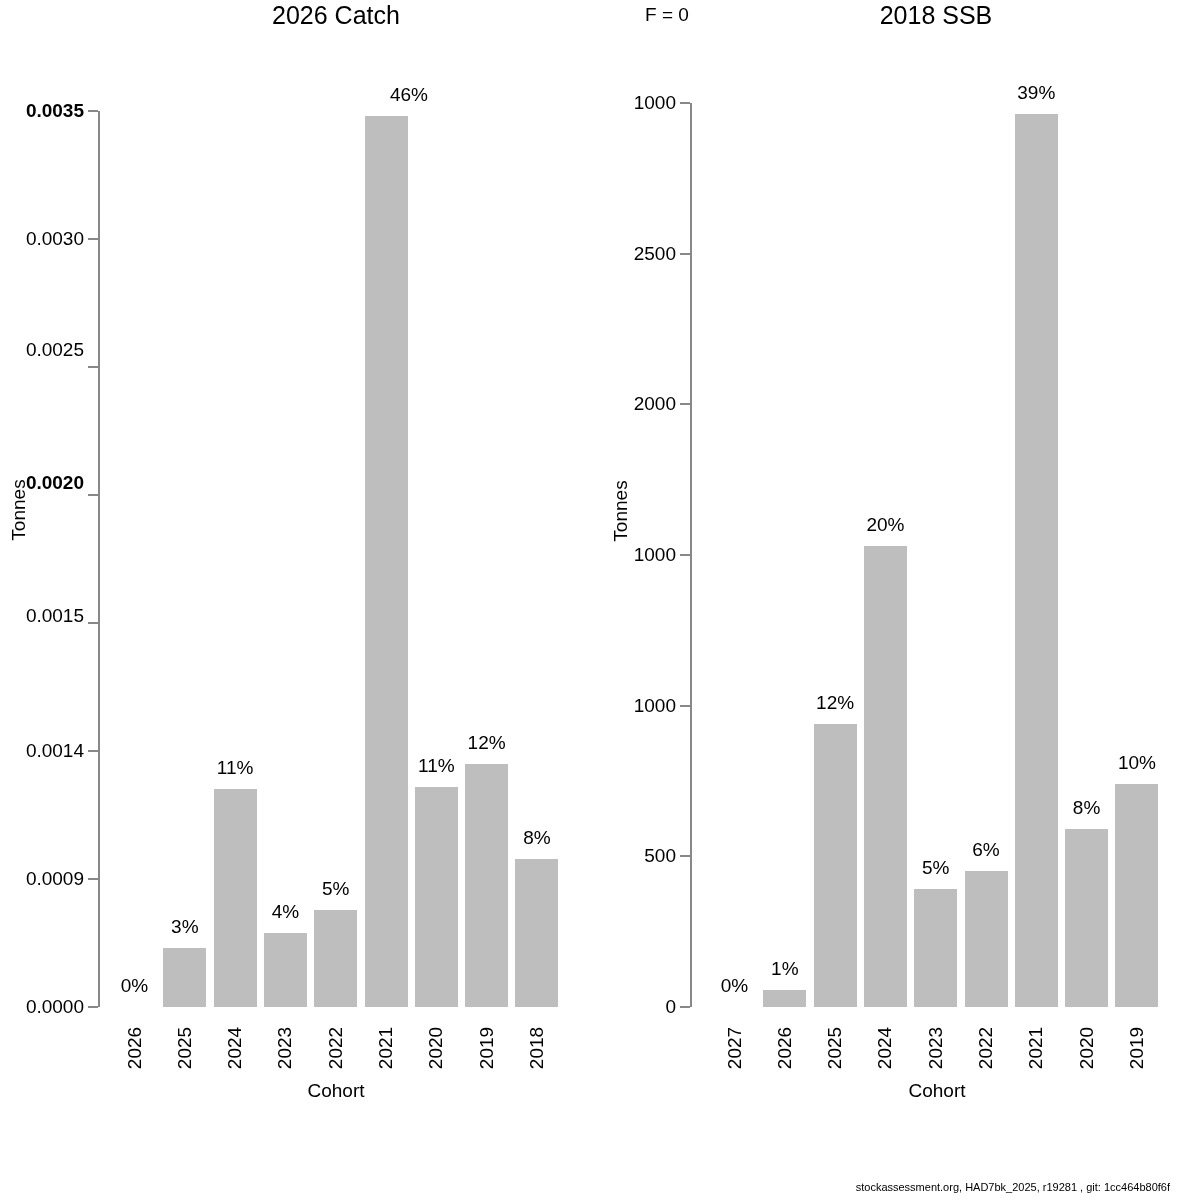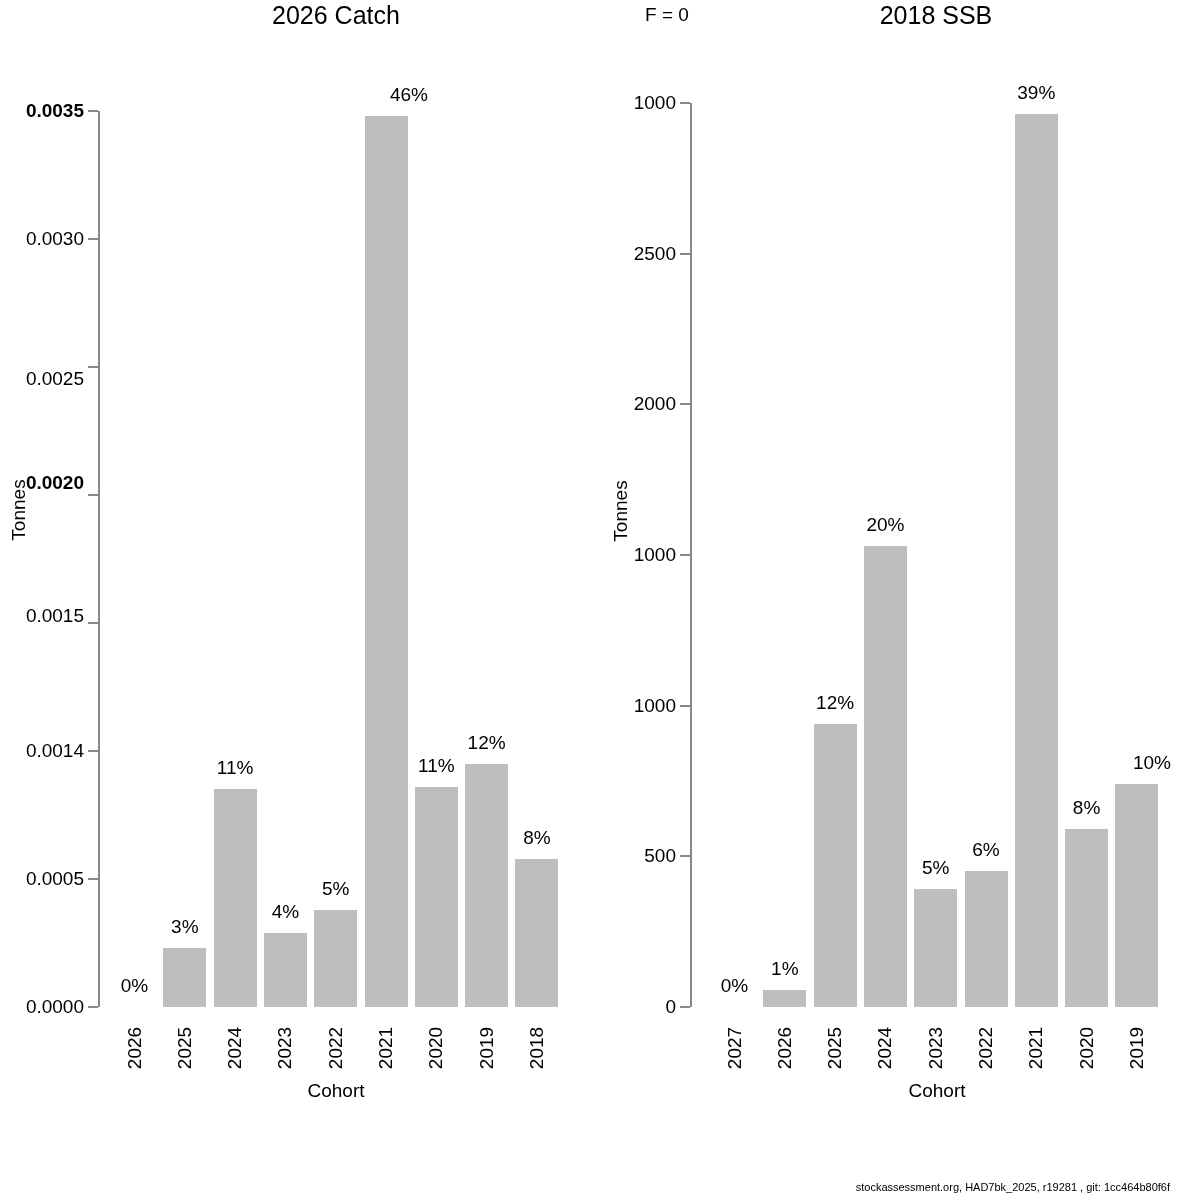--- a/index.html
+++ b/index.html
@@ -36,29 +36,29 @@
   <div class="flabel">F = 0</div>
   <div class="title t1">2018 SSB</div>
 
   <div class="ylab y0">Tonnes</div>
   <div class="ylab y1">Tonnes</div>
 
   <div class="plot" id="plot0">
       <div class="tick" style="top: 895px;"></div>
       <span class="ticklabel" style="top: 896px;">0.0000</span>
       <div class="tick" style="top: 767px;"></div>
-      <span class="ticklabel" style="top: 768px;">0.0005</span>
+      <span class="ticklabel" style="top: 768px;">0.0009</span>
       <div class="tick" style="top: 639px;"></div>
       <span class="ticklabel" style="top: 640px;">0.0014</span>
       <div class="tick" style="top: 511px;"></div>
       <span class="ticklabel" style="top: 505px;">0.0015</span>
       <div class="tick" style="top: 383px;"></div>
       <span class="ticklabel" style="top: 372px; font-weight: bold;">0.0020</span>
       <div class="tick" style="top: 255px;"></div>
-      <span class="ticklabel" style="top: 268px;">0.0025</span>
+      <span class="ticklabel" style="top: 239px;">0.0025</span>
       <div class="tick" style="top: 127px;"></div>
       <span class="ticklabel" style="top: 128px;">0.0030</span>
       <div class="tick" style="top: -1px;"></div>
       <span class="ticklabel" style="top: 0px; font-weight: bold;">0.0035</span>
       <div class="pct" style="left: 34.5px; bottom: 10px;">0%</div>
       <div class="yearbox" style="left: 24.5px; top: 905px;">
         <span>2026</span>
       </div>
       <div class="bar" style="left: 63.3px; width: 43px; height: 59px; background: rgb(190, 190, 190);"></div>
       <div class="pct" style="left: 84.8px; bottom: 69px;">3%</div>
@@ -149,21 +149,21 @@
       <div class="pct" style="left: 344.3px; bottom: 903px;">39%</div>
       <div class="yearbox" style="left: 334.3px; top: 913px;">
         <span>2021</span>
       </div>
       <div class="bar" style="left: 373.1px; width: 43px; height: 178px; background: rgb(190, 190, 190);"></div>
       <div class="pct" style="left: 394.6px; bottom: 188px;">8%</div>
       <div class="yearbox" style="left: 384.6px; top: 913px;">
         <span>2020</span>
       </div>
       <div class="bar" style="left: 423.4px; width: 43px; height: 223px; background: rgb(190, 190, 190);"></div>
-      <div class="pct" style="left: 444.9px; bottom: 233px; margin-left: 15px;">10%</div>
+      <div class="pct" style="left: 444.9px; bottom: 233px;">10%</div>
       <div class="yearbox" style="left: 434.9px; top: 913px;">
         <span>2019</span>
       </div>
     </div>
 
   <div class="xlab x0">Cohort</div>
   <div class="xlab x1">Cohort</div>
 
   <div class="footer">stockassessment.org, HAD7bk_2025, r19281 , git: 1cc464b80f6f</div>
 </div>

